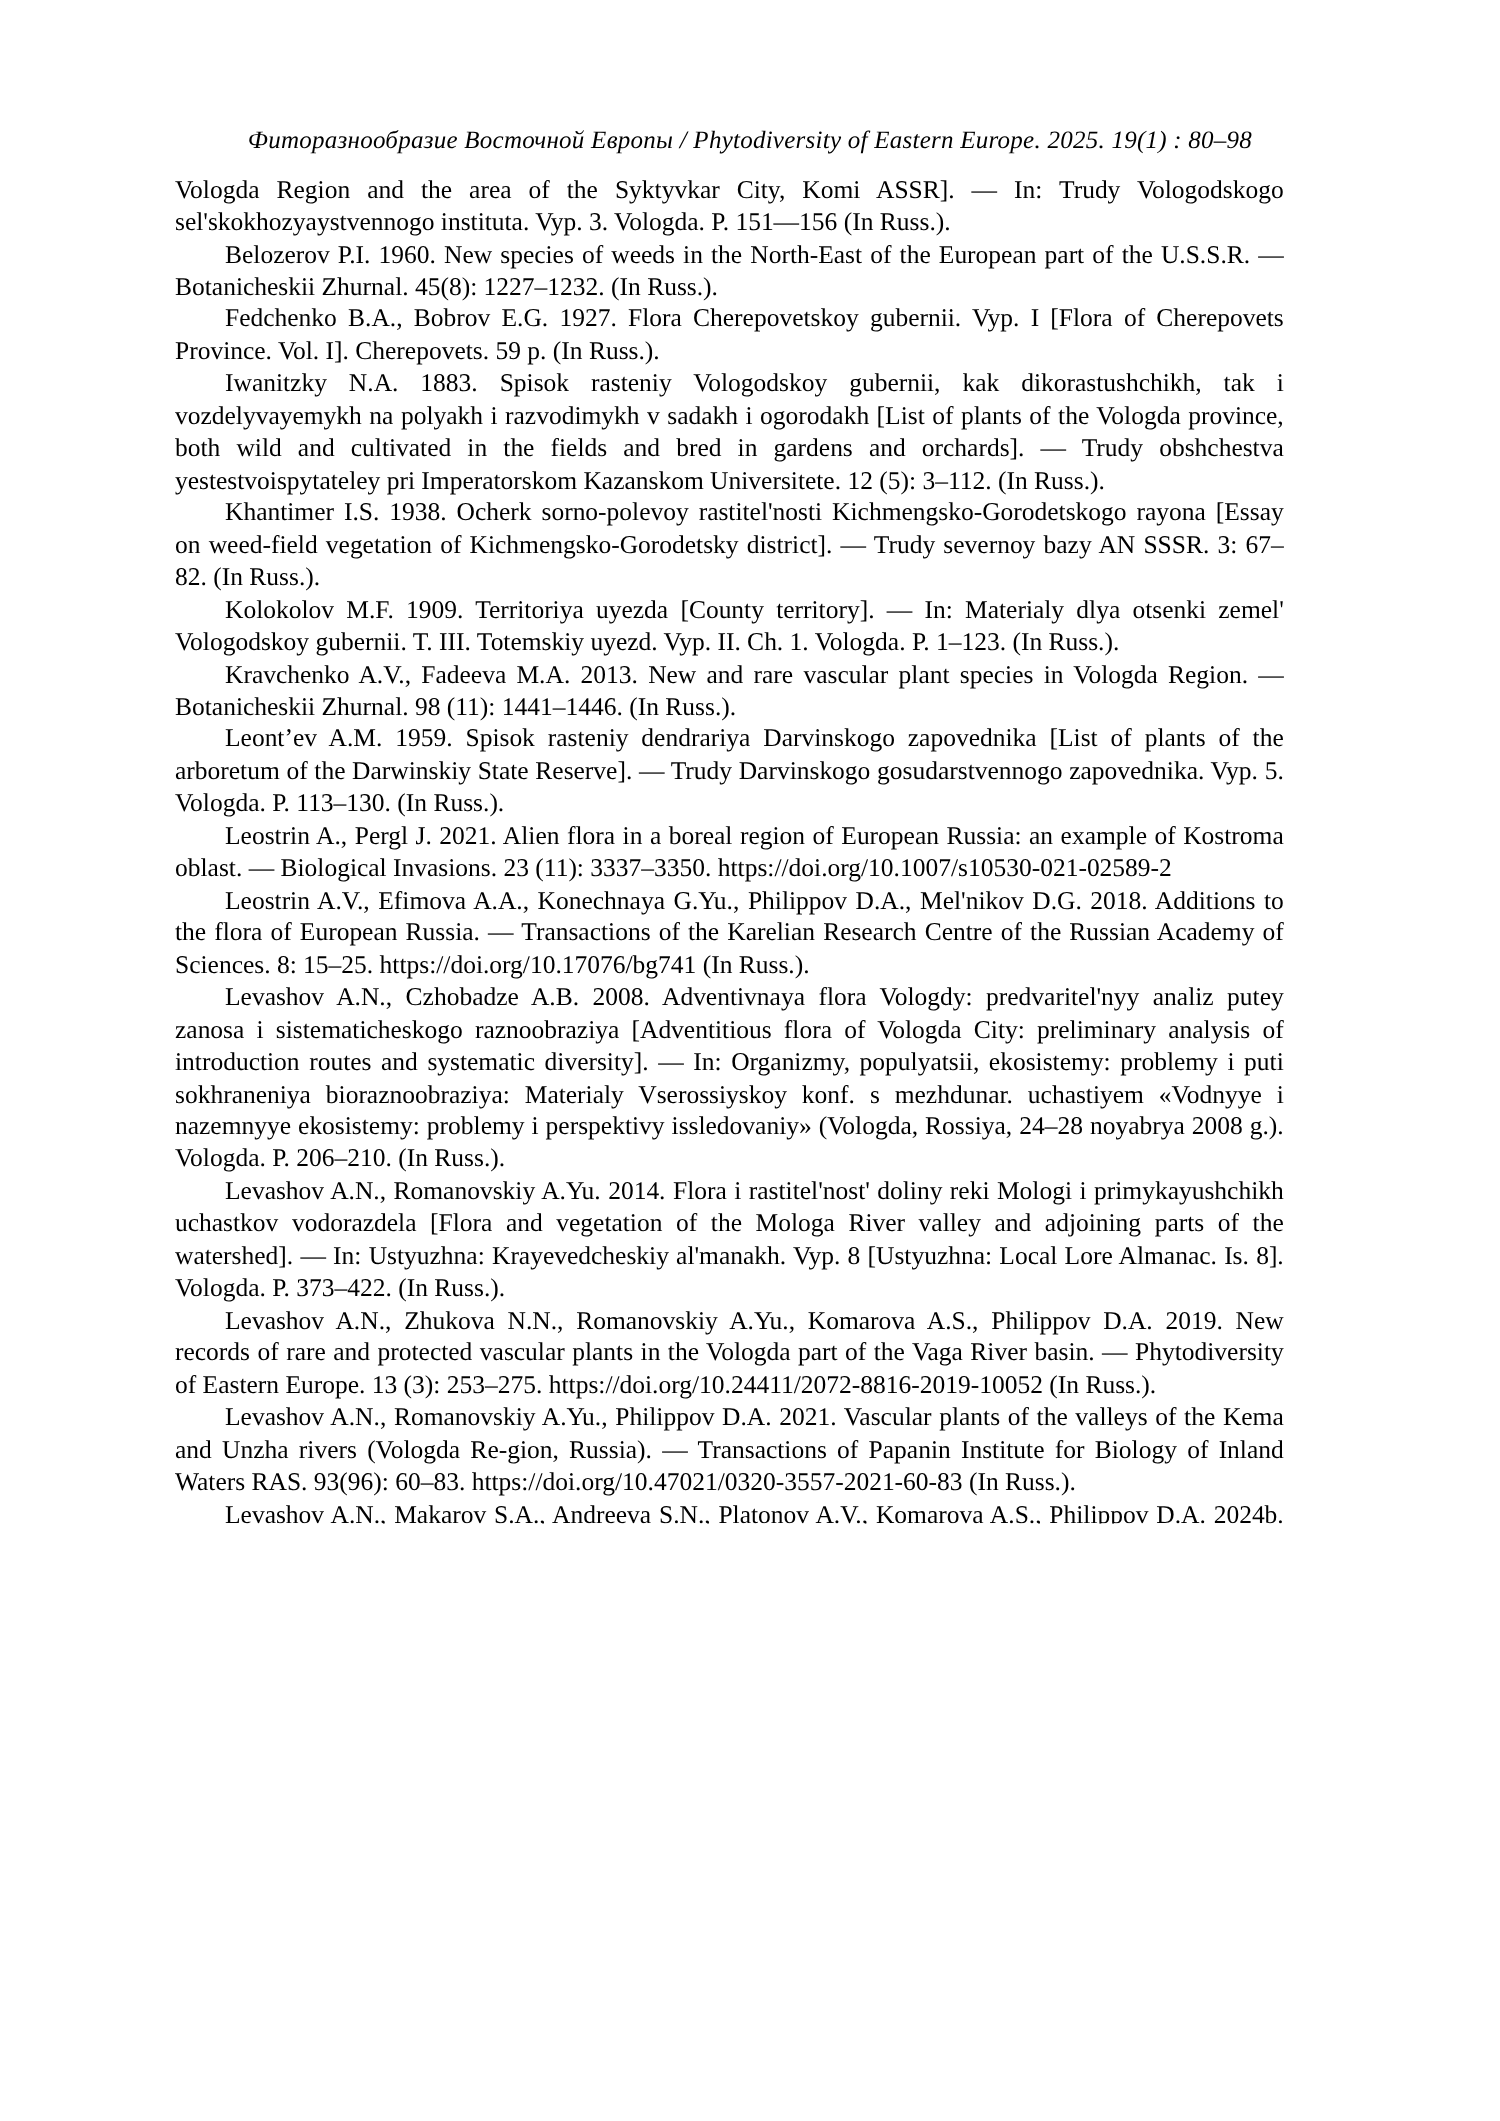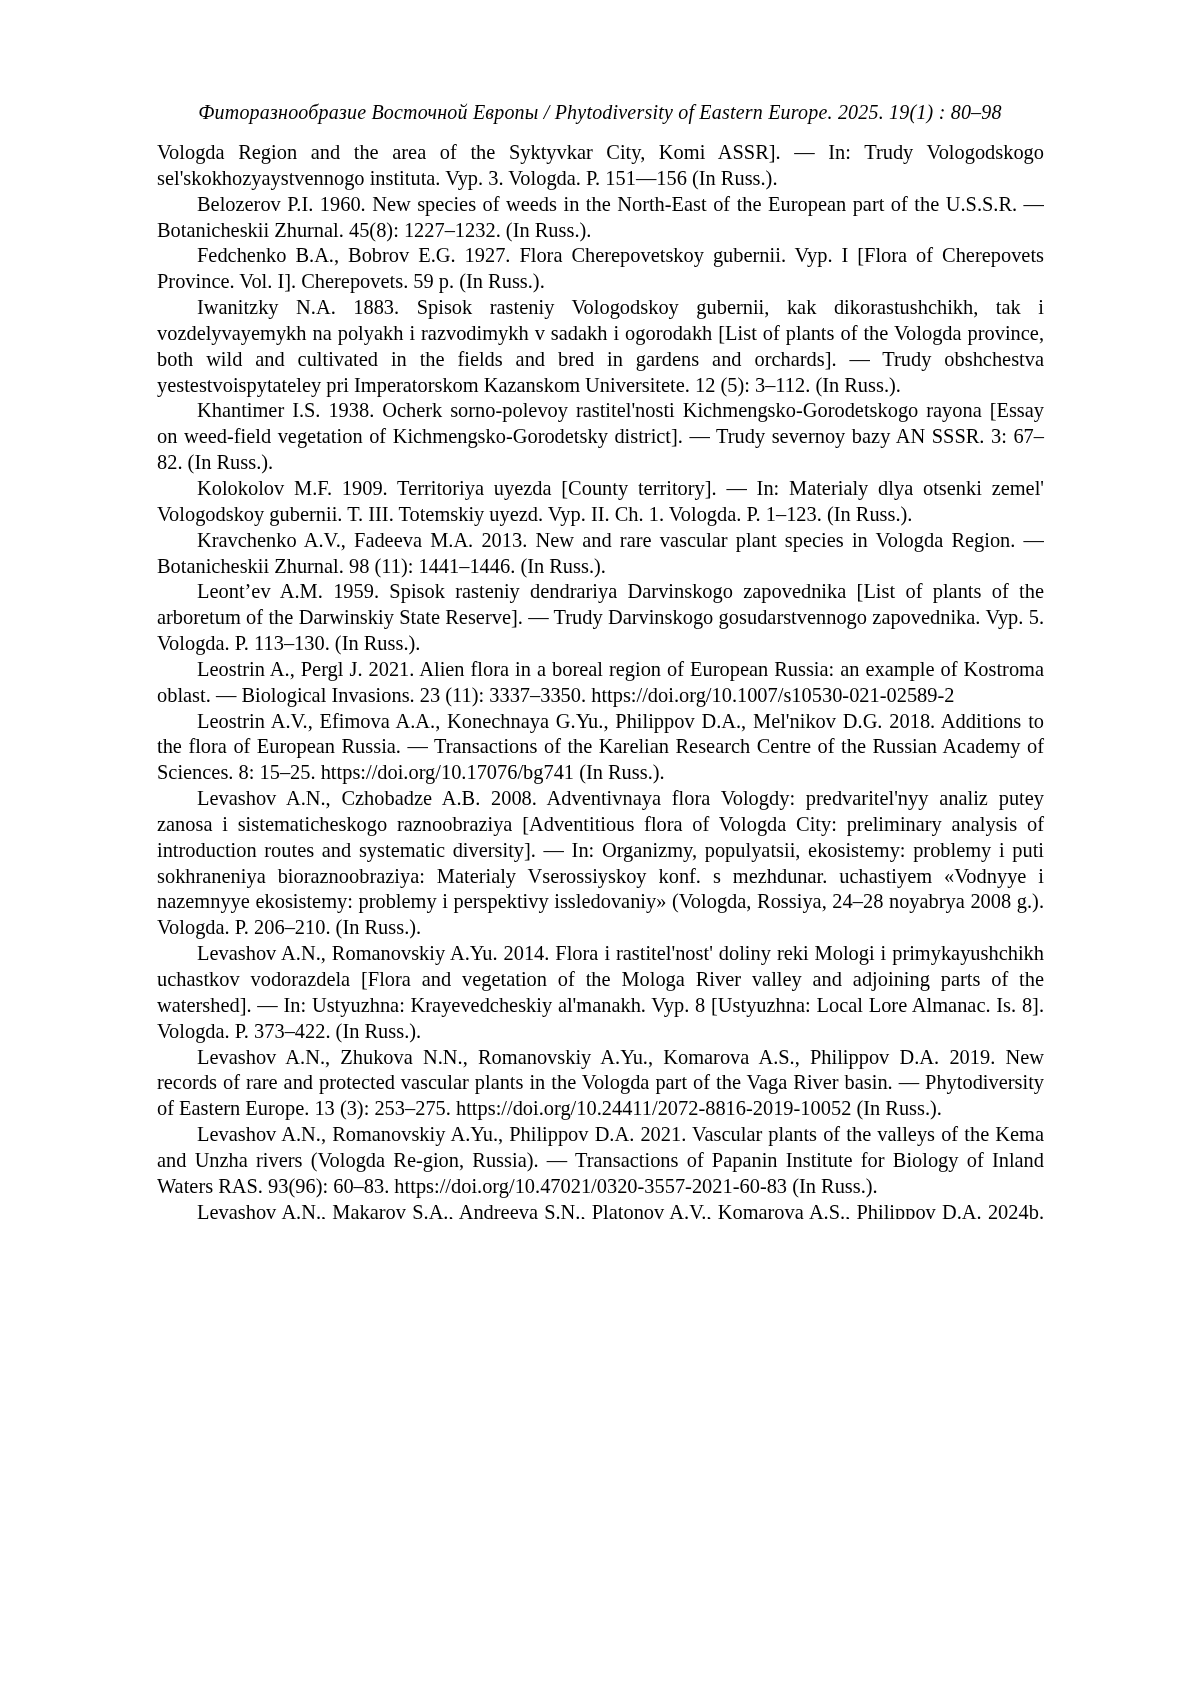--- a/index.html
+++ b/index.html
@@ -23,21 +23,21 @@
     right: 0;
     text-align: center;
     font-style: italic;
     font-size: 20px;
     letter-spacing: 0.2px;
     white-space: nowrap;
   }
   .references {
     position: absolute;
     top: 140px;
-    left: 157px;
+    left: 140px;
     width: 887px;
     text-align: justify;
     font-size: 20.4px;
     line-height: 25.85px;
     overflow-wrap: break-word;
   }
   .ref {
     margin: 0;
     padding: 0;
     text-indent: 40px;

